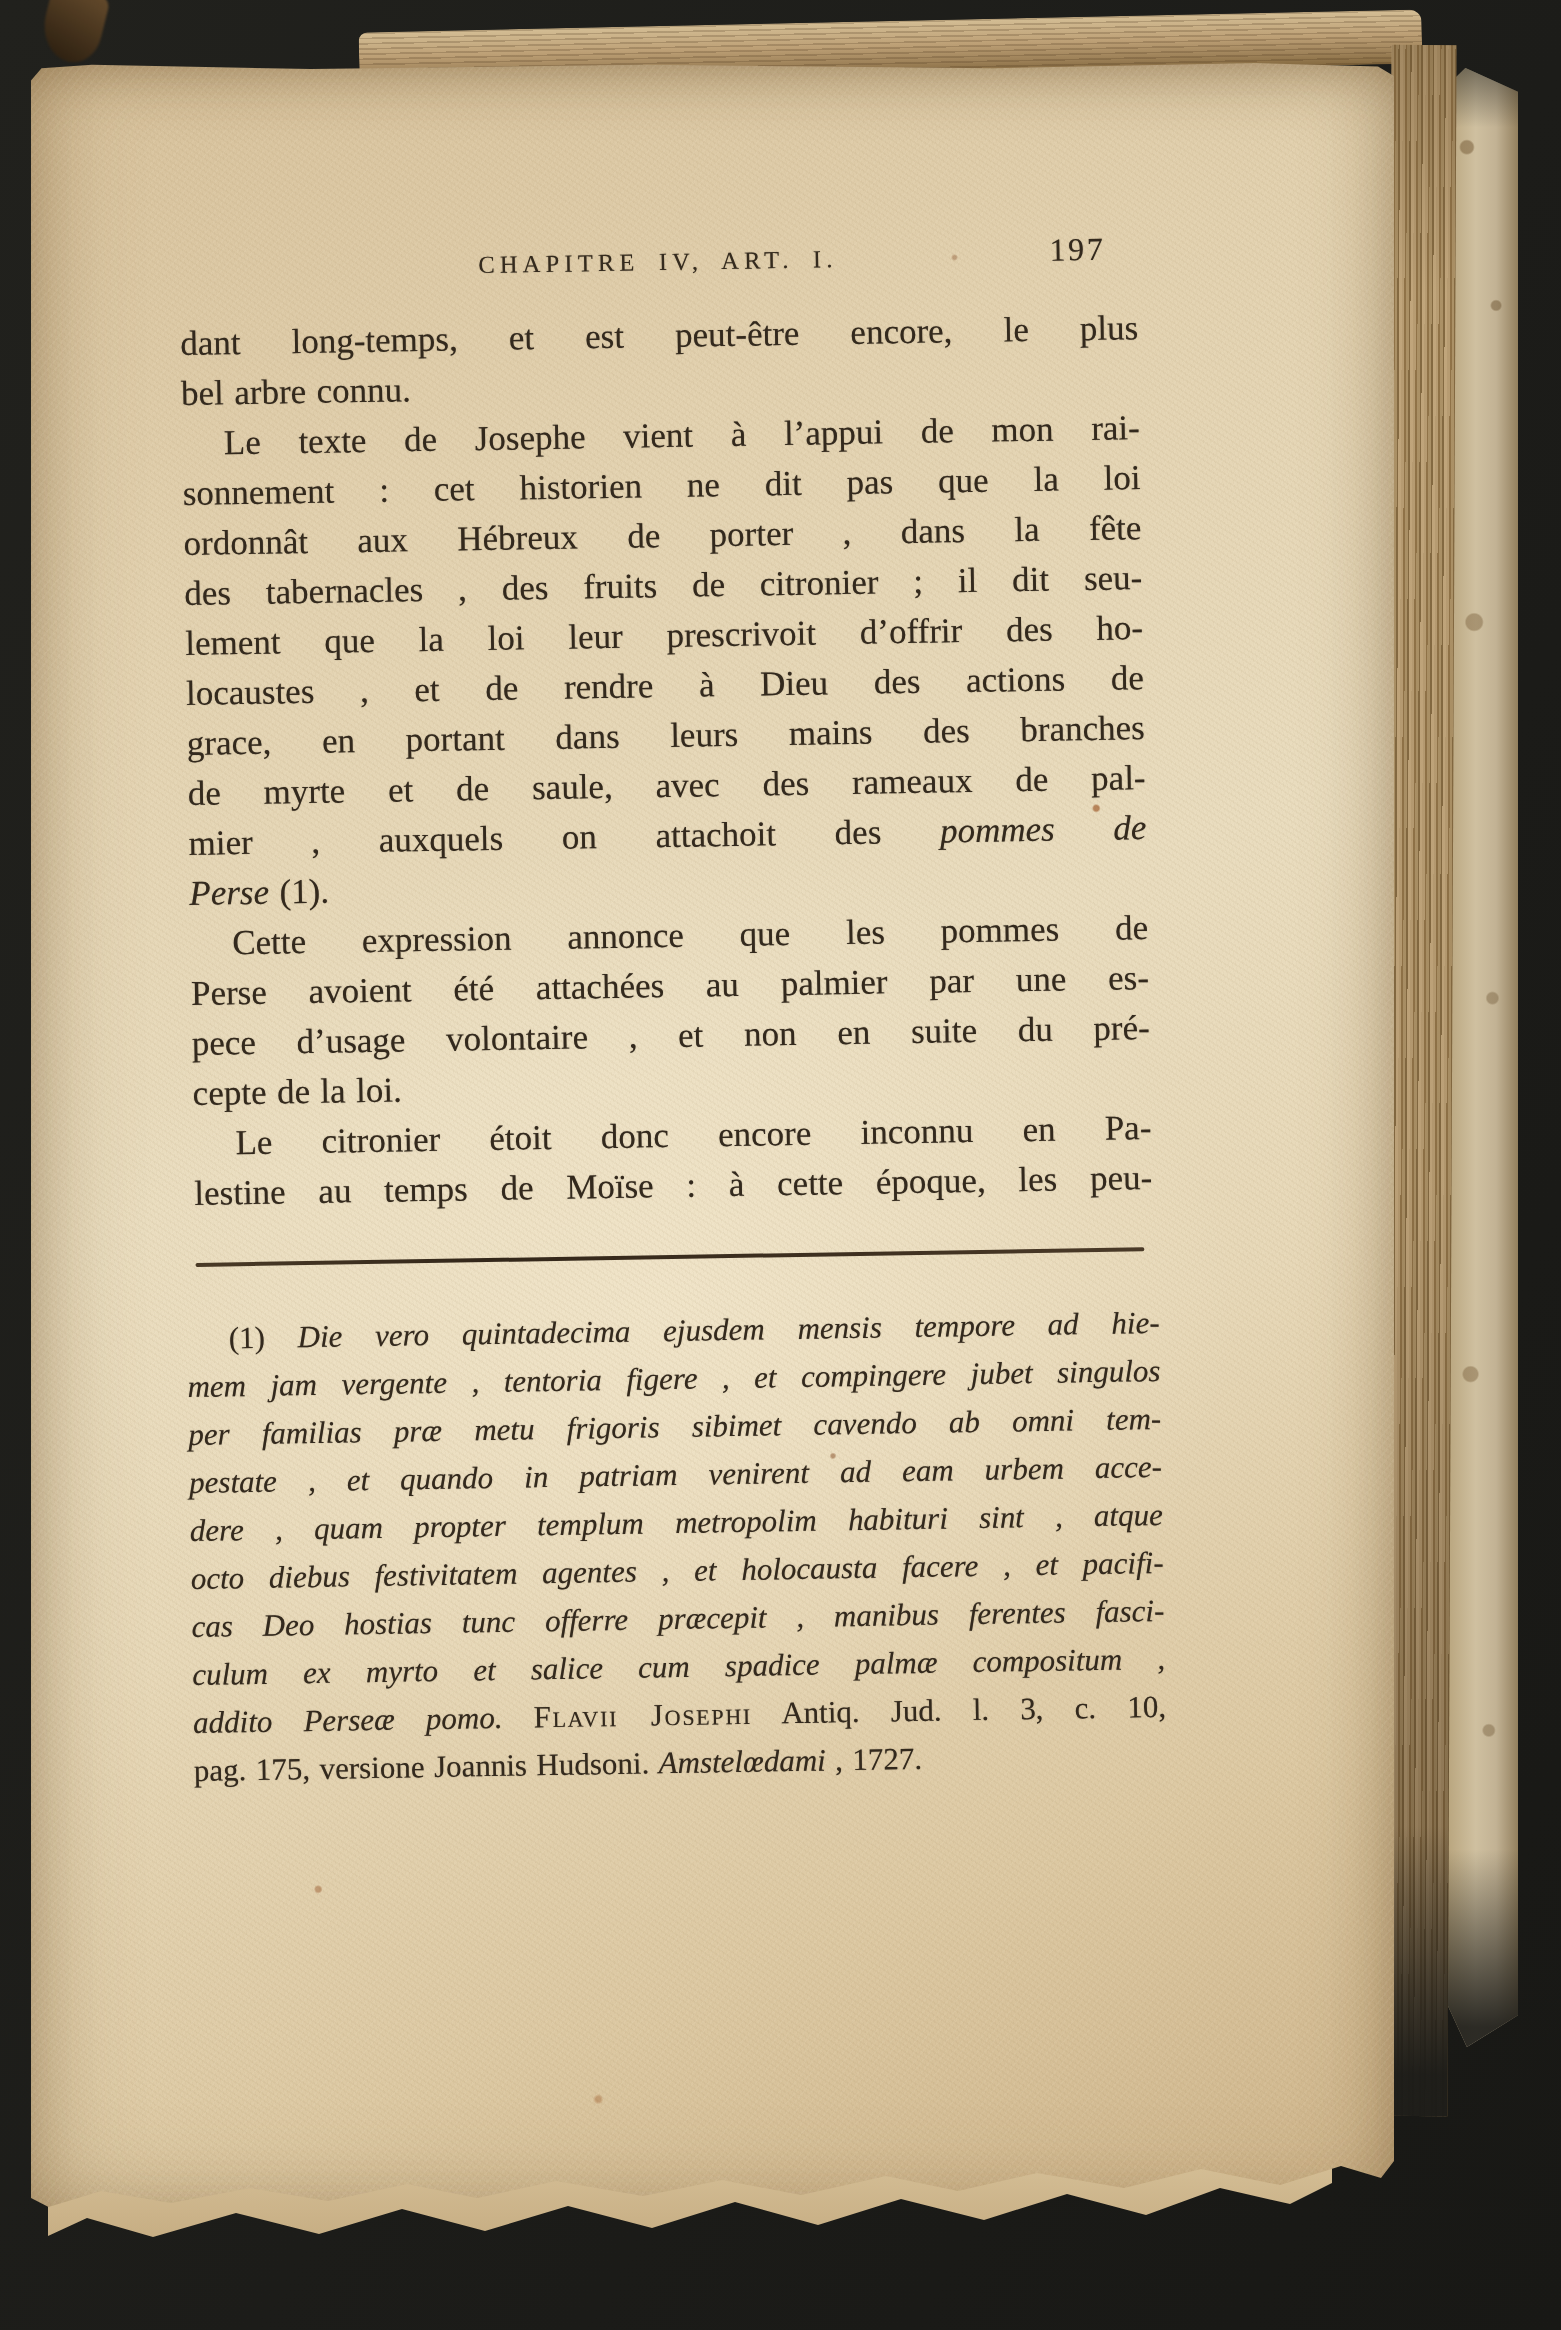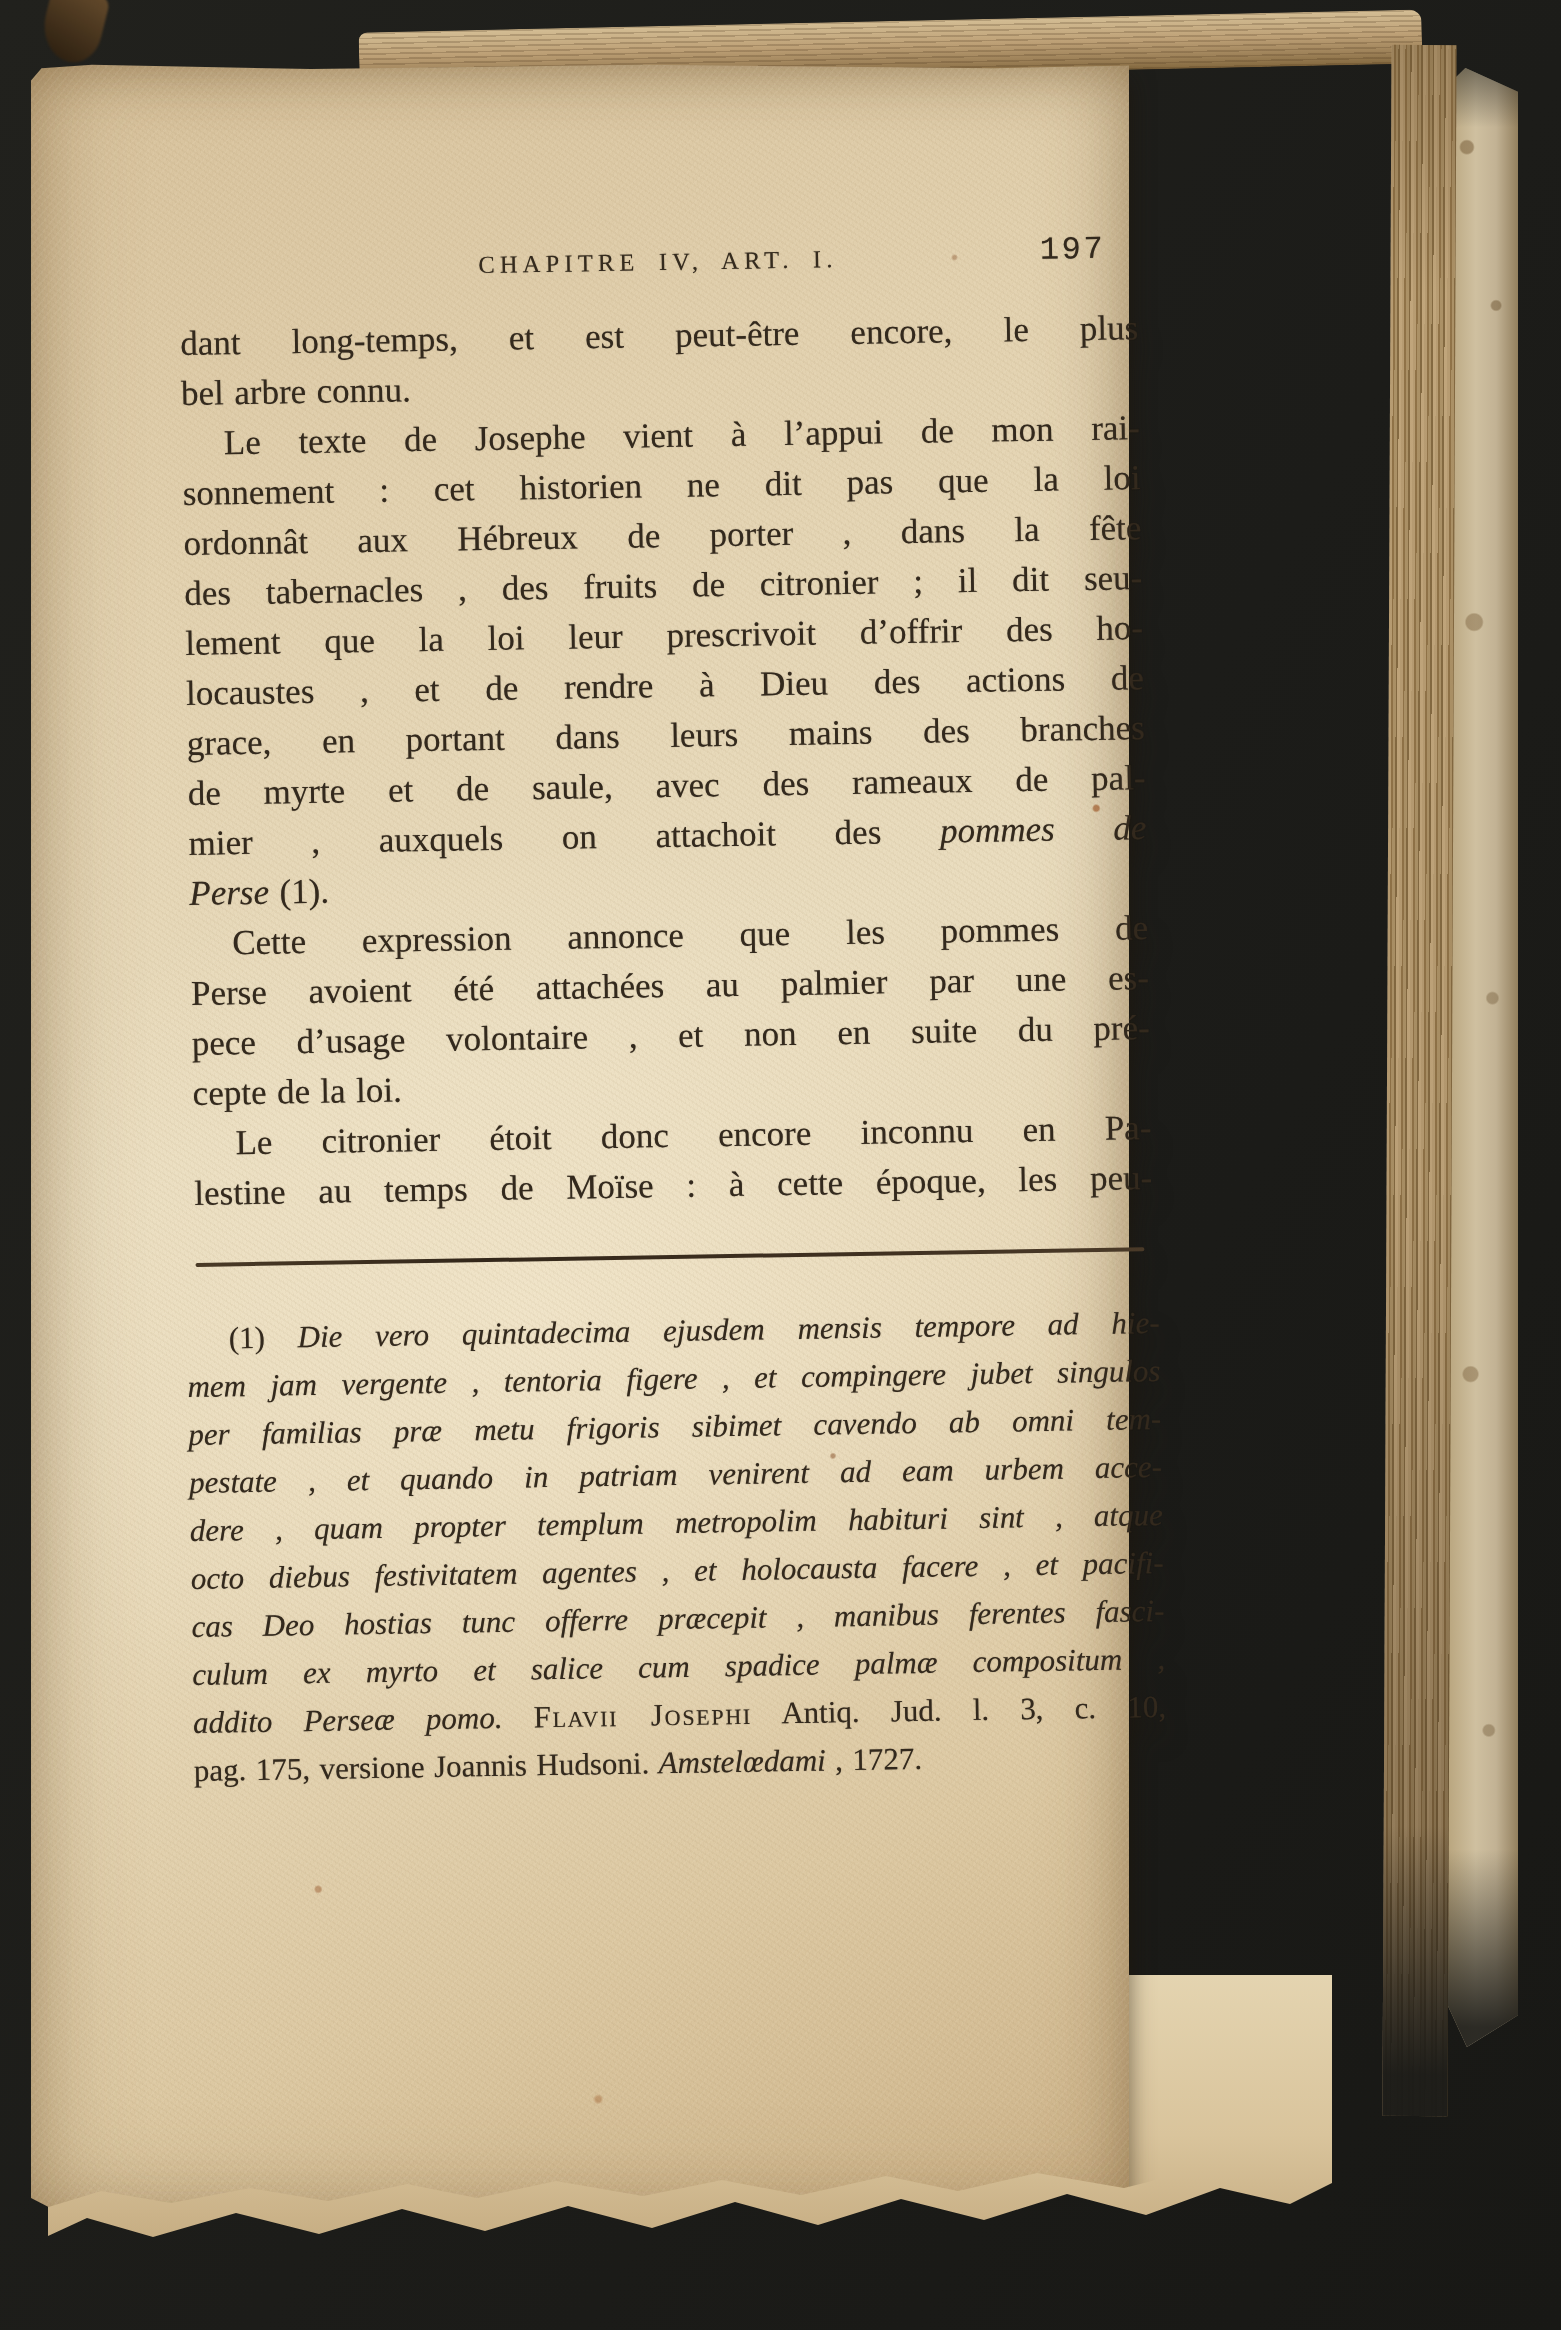--- a/index.html
+++ b/index.html
@@ -51,21 +51,21 @@
   .fore-edge:after{content:"";position:absolute;inset:0;
     background:linear-gradient(to bottom,rgba(27,27,24,0) 86%,rgba(27,27,24,.95) 98%);}
   .under-page{
     position:absolute;left:48px;top:1975px;width:1284px;height:290px;z-index:2;
     background:linear-gradient(to bottom,#e4d4b0 0%,#d9c49c 55%,#c2a87d 100%);
     clip-path:polygon(0 0,100% 0,100% 208px,1242px 229px,1172px 213px,1098px 240px,1019px 219px,936px 245px,853px 224px,770px 250px,687px 227px,604px 253px,520px 231px,437px 256px,354px 234px,271px 259px,188px 238px,105px 262px,39px 243px,0 261px);
     filter:drop-shadow(0 14px 10.5px rgba(0,0,0,.65));
   }
   
   .page{
-    position:absolute;left:31px;top:63px;width:1098px;height:2154px;z-index:3;
+    position:absolute;left:31px;top:63px;width:1363px;height:2154px;z-index:3;
     background:
       radial-gradient(ellipse 805px 665px at 46% 58%,rgba(248,238,214,.5),rgba(248,238,214,0) 72%),
       linear-gradient(160deg,#d6c09a 0%,#e2d1af 22%,#e9dcbe 45%,#e7d8b8 62%,#dcc8a2 82%,#cdb389 100%);
     box-shadow:
       inset 0 39px 61px -35px rgba(120,90,50,.5),
       inset 48px 0 96px -39px rgba(125,95,55,.42),
       inset -39px 0 83px -35px rgba(110,82,45,.4),
       inset 0 -48px 96px -44px rgba(125,92,52,.35);
     clip-path:polygon(0 17.5px,10.5px 5.2px,61px 1.7px,280px 6.1px,612px 1.7px,962px 5.2px,1225px 0,1347px 3.5px,1363px 13px,
       1363px 2098px,1350px 2115px,1310px 2103px,1249px 2122px,1170px 2106px,1093px 2125px,1006px 2110px,927px 2128px,855px 2113px,770px 2132px,691px 2117px,612px 2133px,525px 2118px,446px 2135px,376px 2121px,297px 2138px,219px 2125px,140px 2140px,70px 2128px,17.5px 2144px,0 2135px);
@@ -86,21 +86,21 @@
     background-position:1060px 740px,798px 1389px,282px 1821px,920px 191px,562px 2031px;
     background-size:10.5px 10.5px,7.9px 7.9px,10.5px 10.5px,7px 7px,10.5px 10.5px;}
   
   .content{
     position:absolute;inset:0;color:#33291d;
     transform:rotate(-.95deg);transform-origin:639px 744px;
     text-shadow:0 0 1px rgba(51,41,29,.55);
   }
   .header-row{position:absolute;left:157px;top:185px;width:958px;height:47px;}
   .chapter{display:block;text-align:center;font-size:24.5px;letter-spacing:5.2px;word-spacing:7.9px;color:#352b1e;}
-  .pagenum{position:absolute;right:31.5px;top:-10.5px;font-size:32px;letter-spacing:2.6px;font-family:Liberation Mono, monospace;}
+  .pagenum{position:absolute;right:31.5px;top:-10.5px;font-size:32px;letter-spacing:2.6px;}
   .body-text{position:absolute;left:157px;top:248px;width:958px;font-size:35px;line-height:50px;word-spacing:1.7px;}
   .footnote{position:absolute;left:147px;top:1244px;width:973px;font-size:31px;line-height:48px;word-spacing:1.7px;}
   .tline{text-align:justify;text-align-last:justify;}
   .tline.endline{text-align-last:left;}
   .tline.indent{padding-left:42px;}
   .seg-i{font-style:italic;}
   .seg-r{font-style:normal;}
   .seg-sc{font-style:normal;font-variant:small-caps;letter-spacing:1.7px;}
   .fn-rule{position:absolute;left:157px;top:1192px;width:949px;height:4.4px;border-radius:2.6px;
     background:linear-gradient(to right,#4a3a26,#33271a 30%,#3f3020 70%,#4a3a28);}

